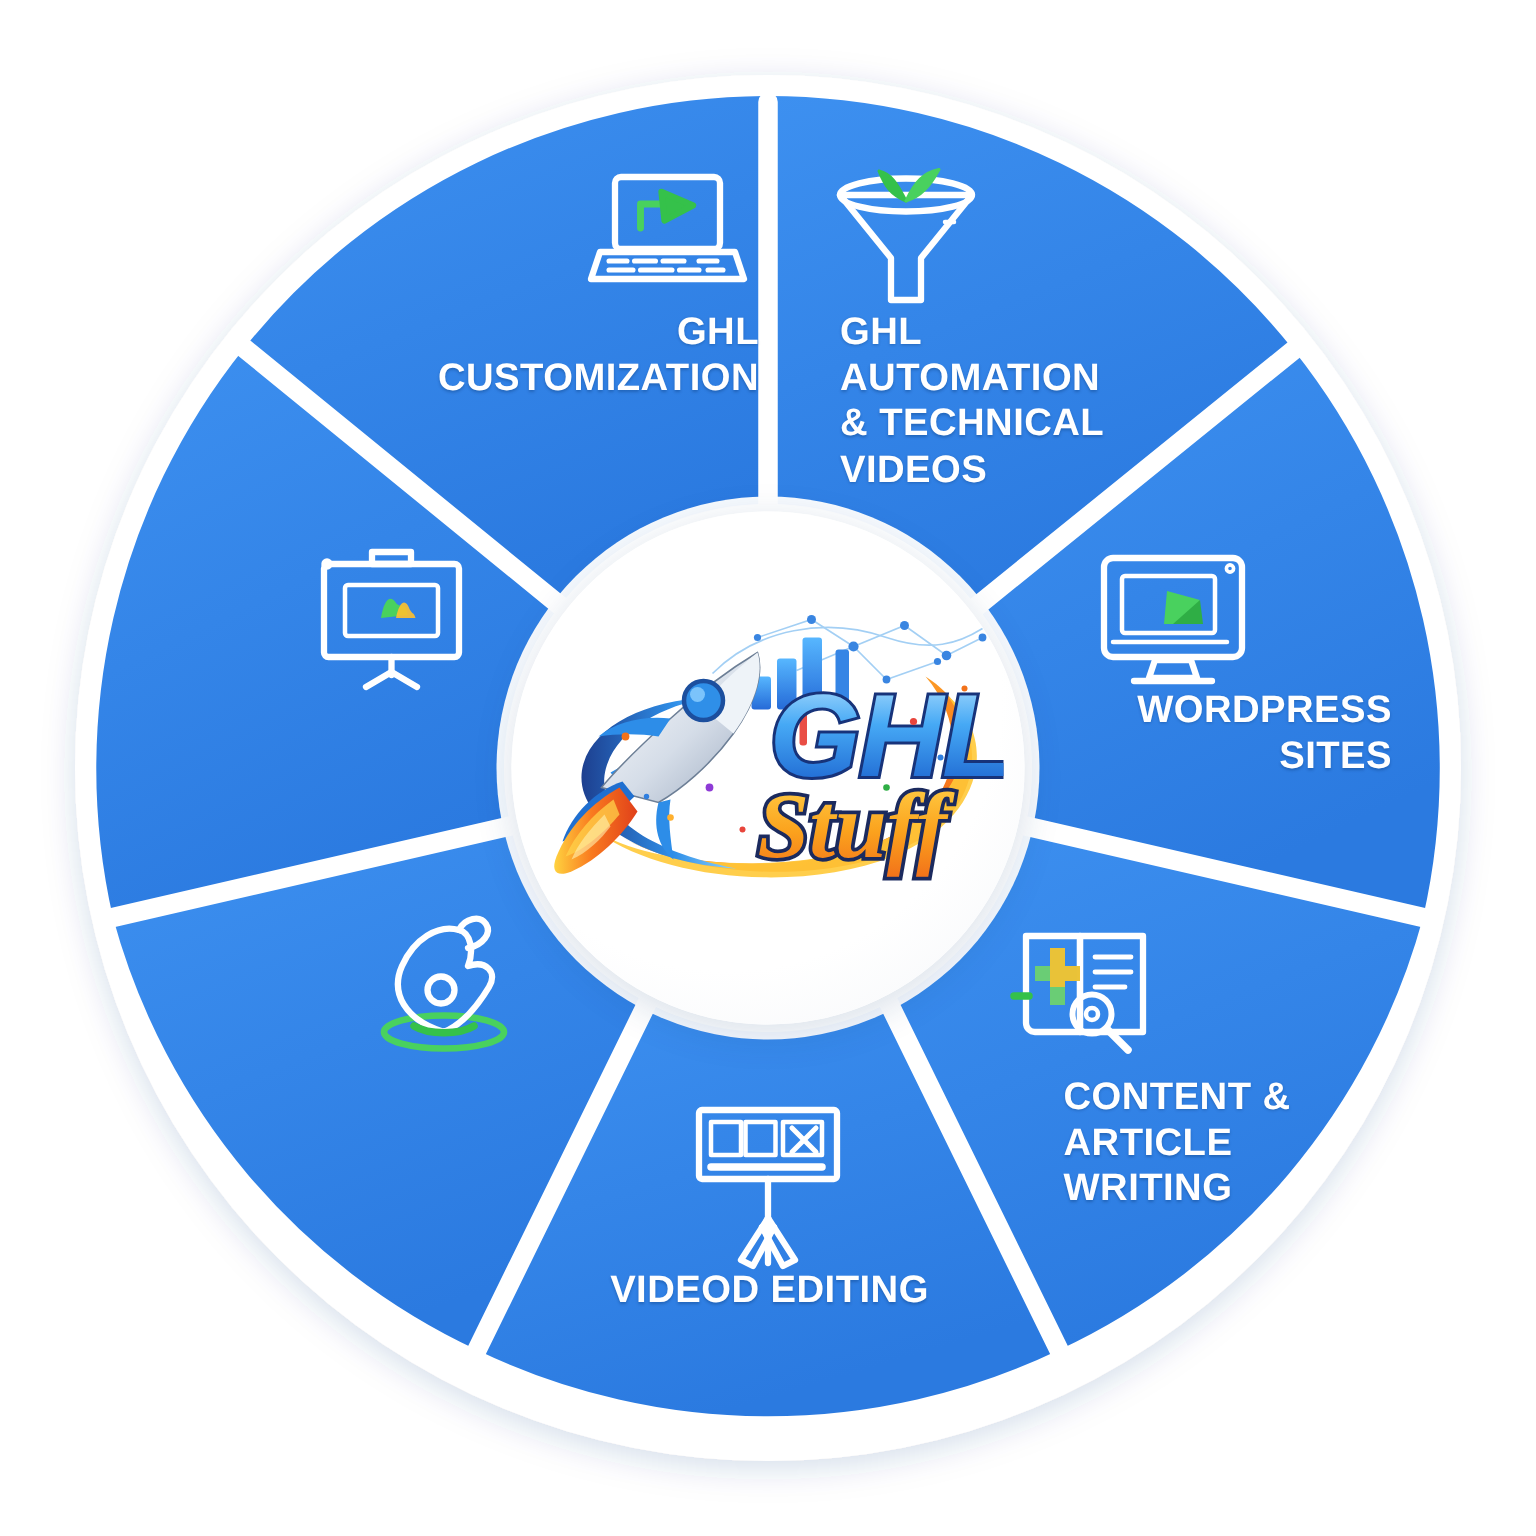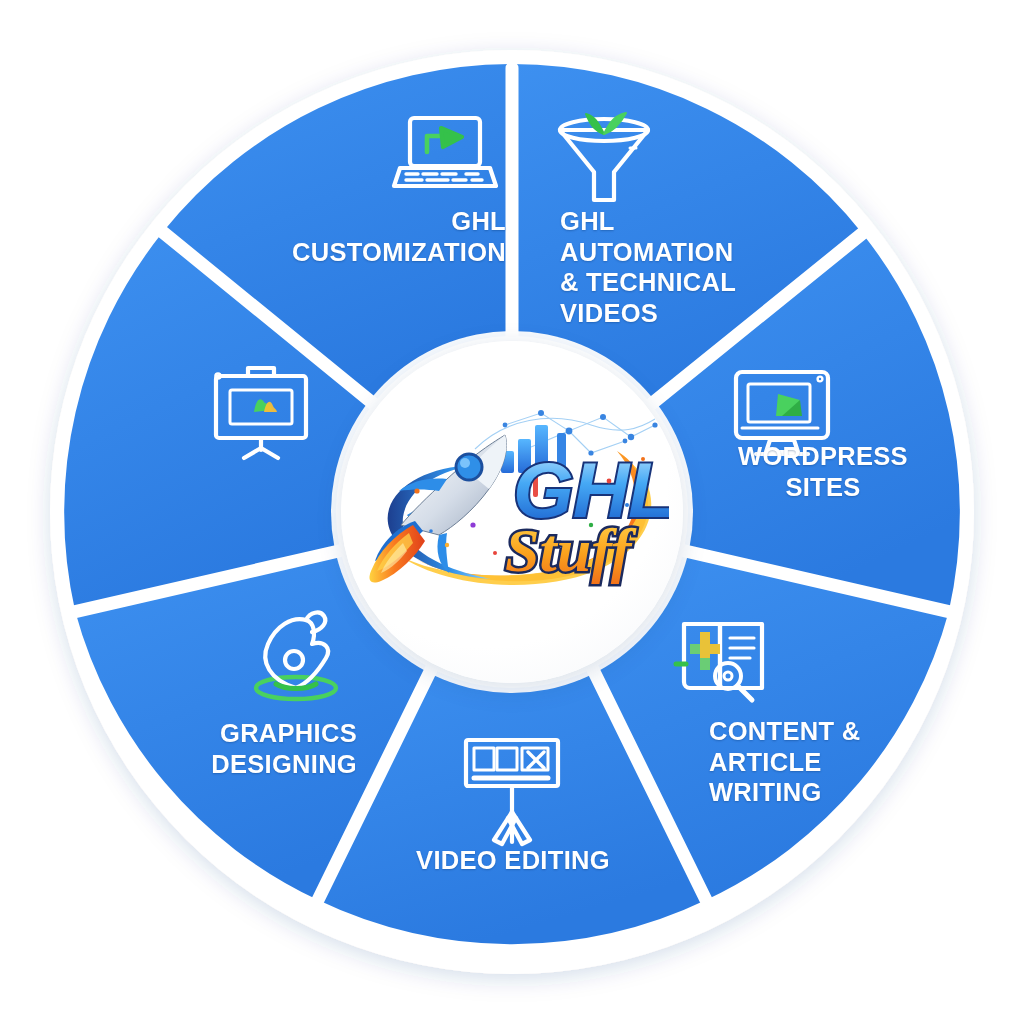--- a/index.html
+++ b/index.html
@@ -23,21 +23,21 @@
     font-weight:bold;
     font-size:25.5px;
     line-height:1.20;
     letter-spacing:.3px;
     text-shadow:0 1px 2px rgba(0,40,90,.30);
     white-space:pre-line;
     pointer-events:none;
   }
   .lbl-customization{left:238px;top:206px;width:268px;text-align:right;}
   .lbl-automation   {left:560px;top:206px;width:230px;text-align:left;}
-  .lbl-wordpress    {left:718px;top:441px;width:210px;text-align:center;}
+  .lbl-wordpress    {left:718px;top:458px;width:210px;text-align:right;}
   .lbl-content      {left:676px;top:716px;width:210px;text-align:left;margin-left:33px;}
   .lbl-video        {left:373px;top:845px;width:280px;text-align:center;}
   .lbl-graphics     {left:145px;top:718px;width:212px;text-align:right;}
   .lbl-whitelabel   {left:110px;top:458px;width:208px;text-align:right;}
 
   
   .hub{
     position:absolute;
     left:341px;top:341px;width:342px;height:342px;
     border-radius:50%;
@@ -318,17 +318,15 @@
 CUSTOMIZATION</div>
   <div class="seg-label lbl-automation">GHL
 AUTOMATION
 &amp; TECHNICAL
 VIDEOS</div>
   <div class="seg-label lbl-wordpress">WORDPRESS
 SITES</div>
   <div class="seg-label lbl-content">CONTENT &amp;
 ARTICLE
 WRITING</div>
-  <div class="seg-label lbl-video">VIDEO EDITING</div>
-  <div class="seg-label lbl-graphics">GRAPHICS
-DESIGNING</div>
+  <div class="seg-label lbl-video">VIDEOD EDITING</div>
 
 </div>
 
 </body></html>

